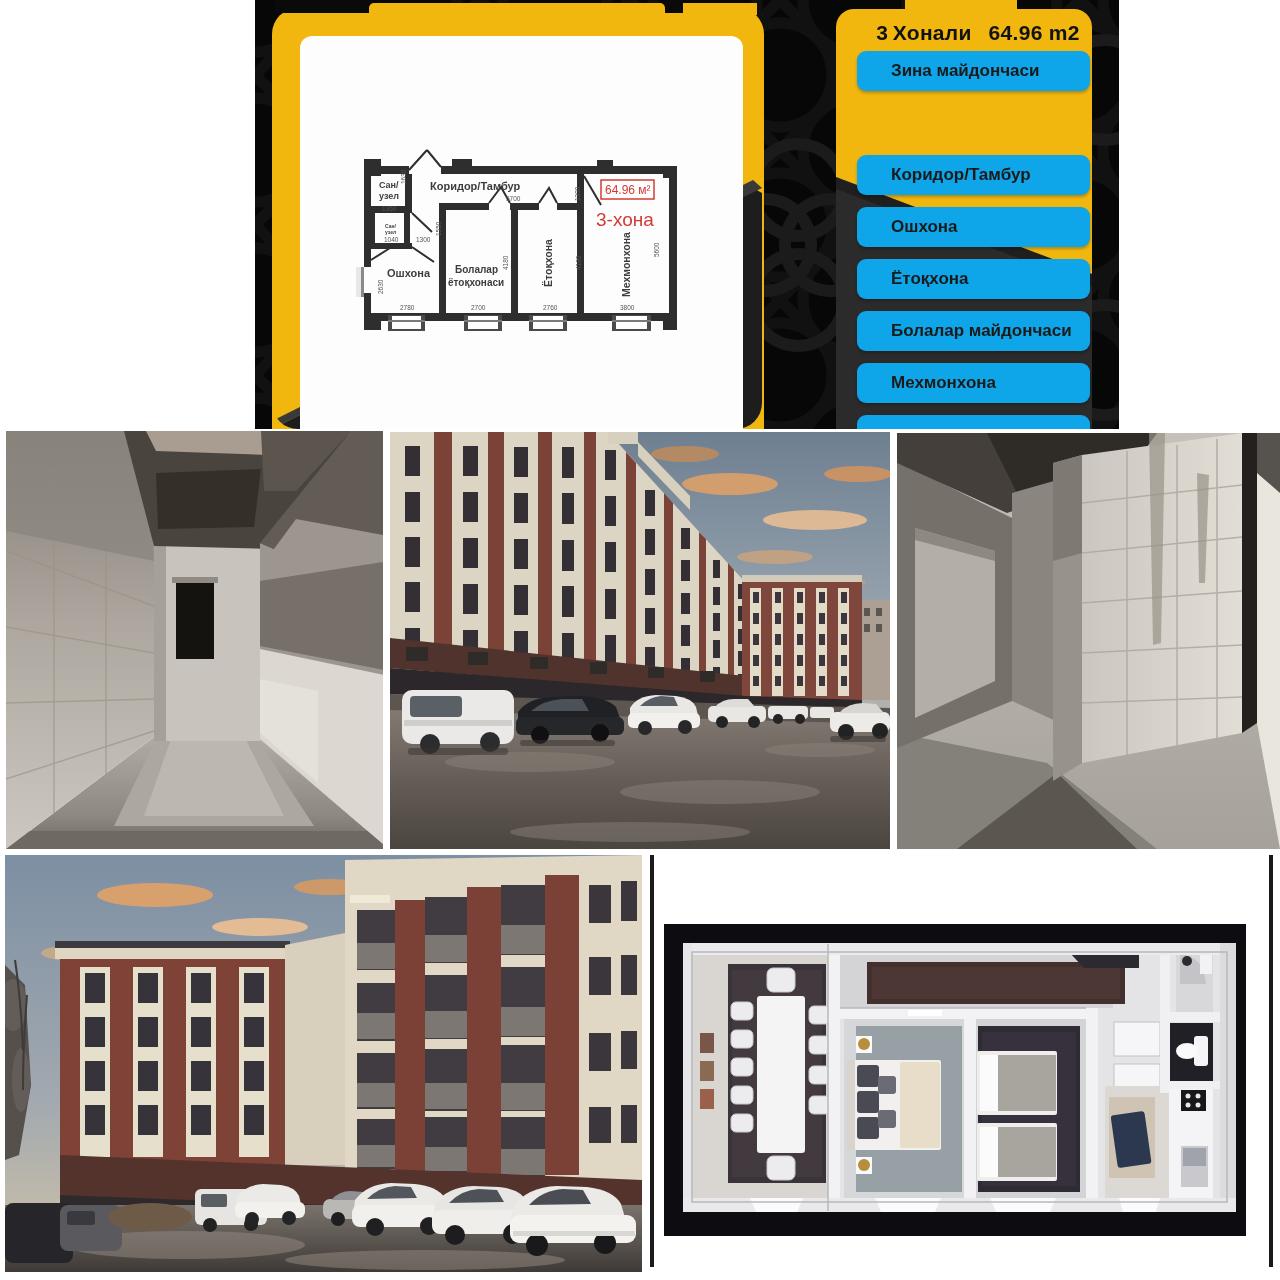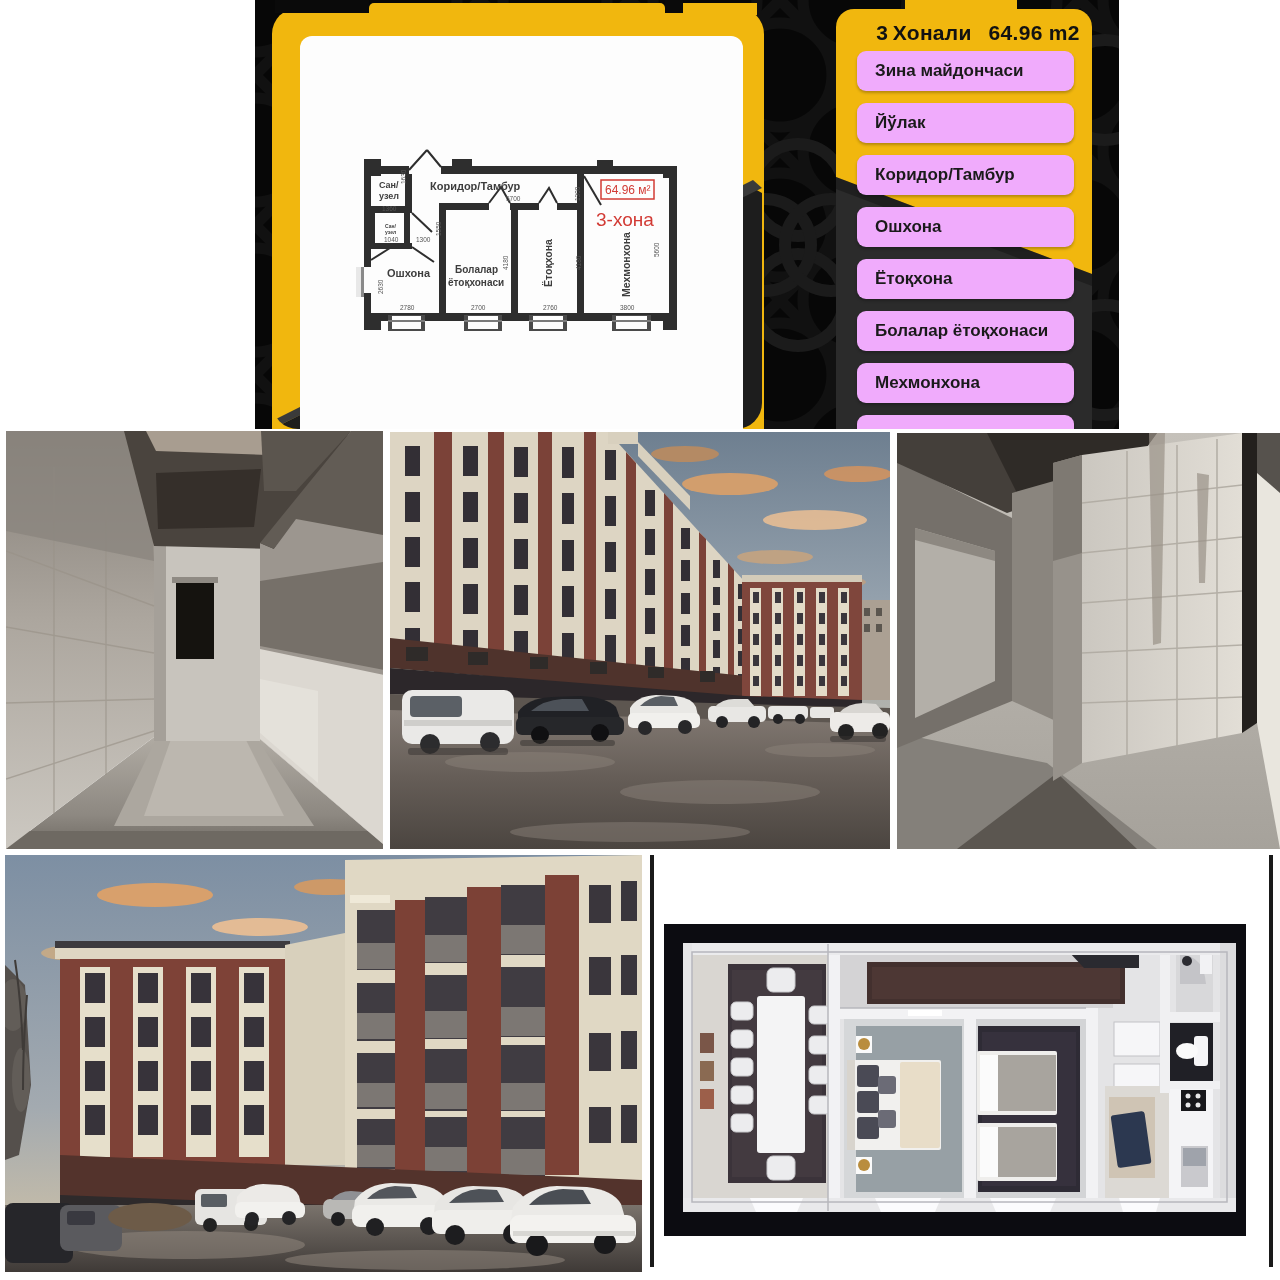--- a/index.html
+++ b/index.html
@@ -1,20 +1,20 @@
 <!DOCTYPE html>
 <html><head>
 <meta charset="utf-8">
 <style>
   html,body{margin:0;padding:0;background:#fff;}
   #page{position:relative;width:1280px;height:1280px;background:#ffffff;overflow:hidden;
         font-family:"Liberation Sans", sans-serif;}
   .abs{position:absolute;}
-  .rbtn{left:21px;width:199px;height:40px;background:#f0abfc;border-radius:9px;
-        font-size:17px;font-weight:bold;color:#1a1a1a;line-height:40px;padding-left:18px;
+  .rbtn{left:21px;width:199px;height:40px;background:#0ea5e9;border-radius:9px;
+        font-size:17px;font-weight:bold;color:#1a1a1a;line-height:40px;padding-left:34px;
         box-shadow:0 2px 3px rgba(0,0,0,0.25);}
 </style>
 </head>
 <body>
 <div id="page">
 
 <div class="abs" id="promo" style="left:255px;top:0;width:864px;height:429px;background:#070707;overflow:hidden;">
 
   <svg class="abs" style="left:0;top:0;" width="864" height="429">
     <defs>
@@ -162,25 +162,24 @@
   <div class="abs" style="left:581px;top:9px;width:256px;height:420px;background:#f1b70e;border-radius:18px 18px 0 0;overflow:hidden;">
 
     <svg class="abs" style="left:0;top:0;" width="256" height="420">
       <polygon points="0,168 256,265 256,420 0,420" fill="#2b2b2b"></polygon>
       <polygon points="0,168 256,265 256,277 0,180" fill="#000" opacity="0.28"></polygon>
     </svg>
 
     <div class="abs" style="left:14px;top:12px;width:256px;text-align:center;font-size:21px;font-weight:bold;color:#121212;letter-spacing:0.3px;">3 Хонали  64.96 m2</div>
 
     <div class="abs rbtn" style="top:42px;">Зина майдончаси</div>
-    <div class="abs rbtn" style="top:94px;">Йўлак</div>
     <div class="abs rbtn" style="top:146px;">Коридор/Тамбур</div>
     <div class="abs rbtn" style="top:198px;">Ошхона</div>
     <div class="abs rbtn" style="top:250px;">Ётоқхона</div>
-    <div class="abs rbtn" style="top:302px;">Болалар ётоқхонаси</div>
+    <div class="abs rbtn" style="top:302px;">Болалар майдончаси</div>
     <div class="abs rbtn" style="top:354px;">Мехмонхона</div>
     <div class="abs rbtn" style="top:406px;">&nbsp;</div>
   </div>
 </div>
 
 <svg class="abs" style="left:6px;top:431px;" width="377" height="418" viewBox="0 0 377 418">
   <g id="ph1">
     <defs>
       <linearGradient id="p1left" x1="0" y1="0" x2="0" y2="1">
         <stop offset="0" stop-color="#847e77"></stop>

